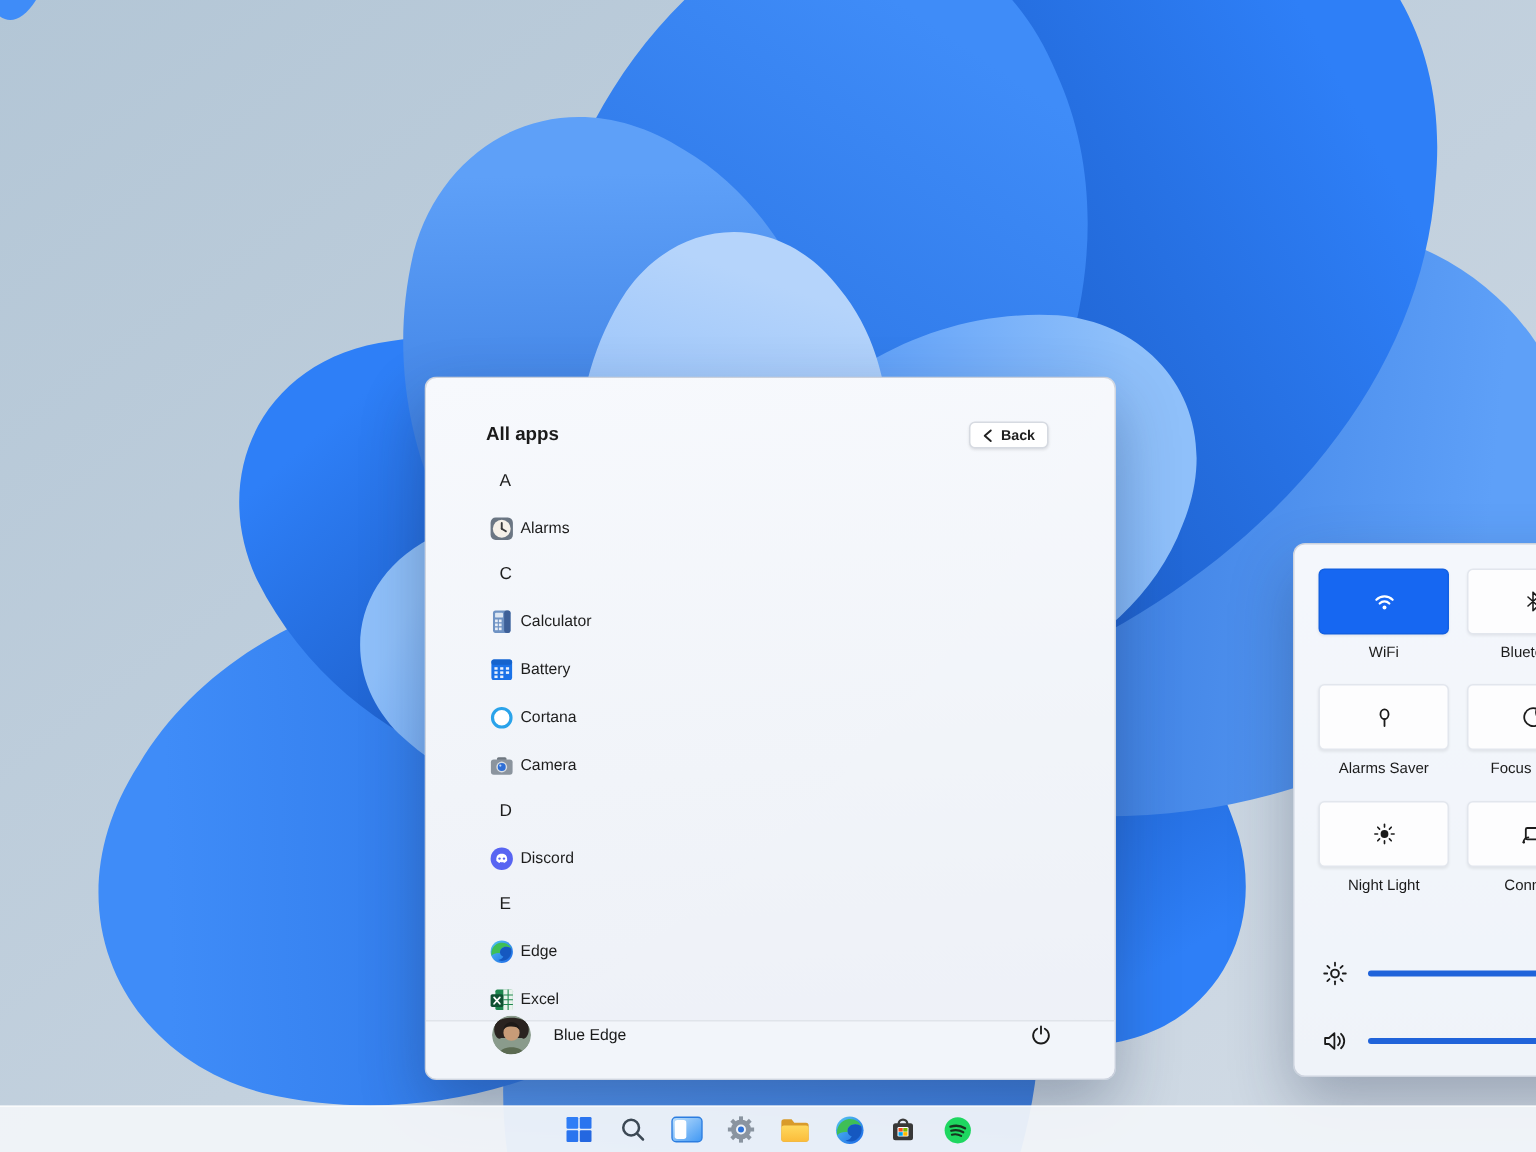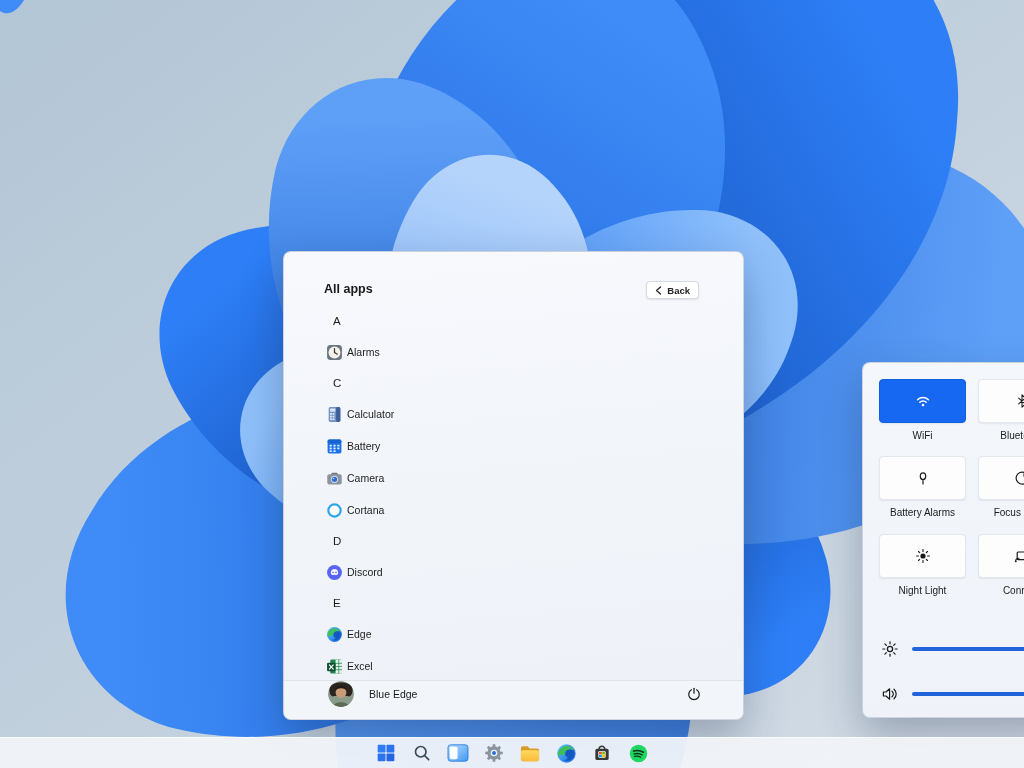--- a/index.html
+++ b/index.html
@@ -20,22 +20,22 @@
     border-radius:4px; box-shadow:0 1px 2px rgba(0,0,0,.10); font-size:9.5px; color:#1f1f1f;
     cursor:default;font-weight:bold; }
   .app-list { position:absolute; top:54px; left:0; right:0; bottom:39px; overflow:hidden;
     padding-left:40px; }
   .letter-row { height:30px; display:flex; align-items:center; padding-left:9px;
     font-size:11.5px; color:#1d1d1d; }
   .app-row { height:32px; display:flex; align-items:center; gap:4px; cursor:default; }
   .app-ico { width:17px; height:17px; flex:0 0 17px; margin-left:2px; display:flex; }
   .app-label { font-size:10.5px; color:#1d1d1d; }
   .sm-footer { position:absolute; left:0; right:0; bottom:0; height:39px;
-    background:#f2f5fa; border-top:1px solid #e0e4ea; display:flex; align-items:flex-start;
-    justify-content:space-between; padding:0 36px 0 44px; }
+    background:#f2f5fa; border-top:1px solid #e0e4ea; display:flex; align-items:flex-end;
+    justify-content:space-between; padding:0 36px 16px 44px; }
   .user { display:flex; align-items:center; gap:15px; cursor:default; }
   .avatar { width:26px; height:26px; border-radius:50%; overflow:hidden; display:flex; }
   .user-name { font-size:10.5px; }
   .power-btn { width:26px; height:26px; background:transparent; border:none; display:flex;
     align-items:center; justify-content:center; cursor:default; }
 
   
   .quick-settings { position:absolute; left:862px; top:362px; width:300px; height:356px;
     border-radius:8px; background:linear-gradient(180deg,#f4f7fc,#eff3f9);
     border:1px solid rgba(110,125,150,.28); box-shadow:0 18px 42px rgba(25,40,70,.30); }
@@ -203,37 +203,37 @@
                 <rect x="7" y="11.6" width="2" height="1.6"></rect>
             </g>
           </svg>
           </span>
         <span class="app-label">Battery</span>
       </div>
 
       <div class="app-row">
         <span class="app-ico">
           <svg width="17" height="17" viewBox="0 0 16 16">
+            <circle cx="8" cy="8" r="5.8" fill="#ffffff" stroke="#2aa3ea" stroke-width="2"></circle>
+          </svg>
+          </span>
+        <span class="app-label">Cortana</span>
+      </div>
+
+      <div class="app-row">
+        <span class="app-ico">
+          <svg width="17" height="17" viewBox="0 0 16 16">
             <rect x="5" y="2.6" width="6" height="3.4" rx="1" fill="#6f7780"></rect>
             <rect x="1.2" y="4" width="13.6" height="9.6" rx="1.8" fill="#8b949e"></rect>
             <circle cx="8" cy="8.8" r="3.4" fill="#d9dee4"></circle>
             <circle cx="8" cy="8.8" r="2.5" fill="#2f6fd6"></circle>
             <circle cx="7.1" cy="7.9" r="0.7" fill="#bcd4f5"></circle>
           </svg>
           </span>
         <span class="app-label">Camera</span>
-      </div>
-
-      <div class="app-row">
-        <span class="app-ico">
-          <svg width="17" height="17" viewBox="0 0 16 16">
-            <circle cx="8" cy="8" r="5.8" fill="#ffffff" stroke="#2aa3ea" stroke-width="2"></circle>
-          </svg>
-          </span>
-        <span class="app-label">Cortana</span>
       </div>
 
       <div class="letter-row">
           <span>D</span>
         </div>
 
       <div class="app-row">
         <span class="app-ico">
           <svg width="17" height="17" viewBox="0 0 16 16">
             <circle cx="8" cy="8" r="7" fill="#5865f2"></circle>
@@ -334,21 +334,21 @@
       </svg>
     </div>
     <div class="tile-label c2 l1">Bluetooth</div>
 
     <div class="tile c1 r2">
       <svg width="16" height="16" viewBox="0 0 16 16">
         <ellipse cx="8" cy="6.2" rx="2.7" ry="3.3" fill="none" stroke="#1b1b1b" stroke-width="1.2"></ellipse>
         <line x1="8" y1="9.5" x2="8" y2="14" stroke="#1b1b1b" stroke-width="1.2" stroke-linecap="round"></line>
       </svg>
     </div>
-    <div class="tile-label c1 l2">Battery Alarms</div>
+    <div class="tile-label c1 l2">Alarms Saver</div>
 
     <div class="tile c2 r2">
       <svg width="16" height="16" viewBox="0 0 16 16">
         <path d="M10.6,2.6 A6,6 0 1 0 13.9,9.8 A5,5 0 0 1 10.6,2.6 Z" fill="none" stroke="#1b1b1b" stroke-width="1.2" stroke-linejoin="round"></path>
       </svg>
     </div>
     <div class="tile-label c2 l2">Focus assist</div>
 
     <div class="tile c1 r3">
       <svg width="16" height="16" viewBox="0 0 16 16">

